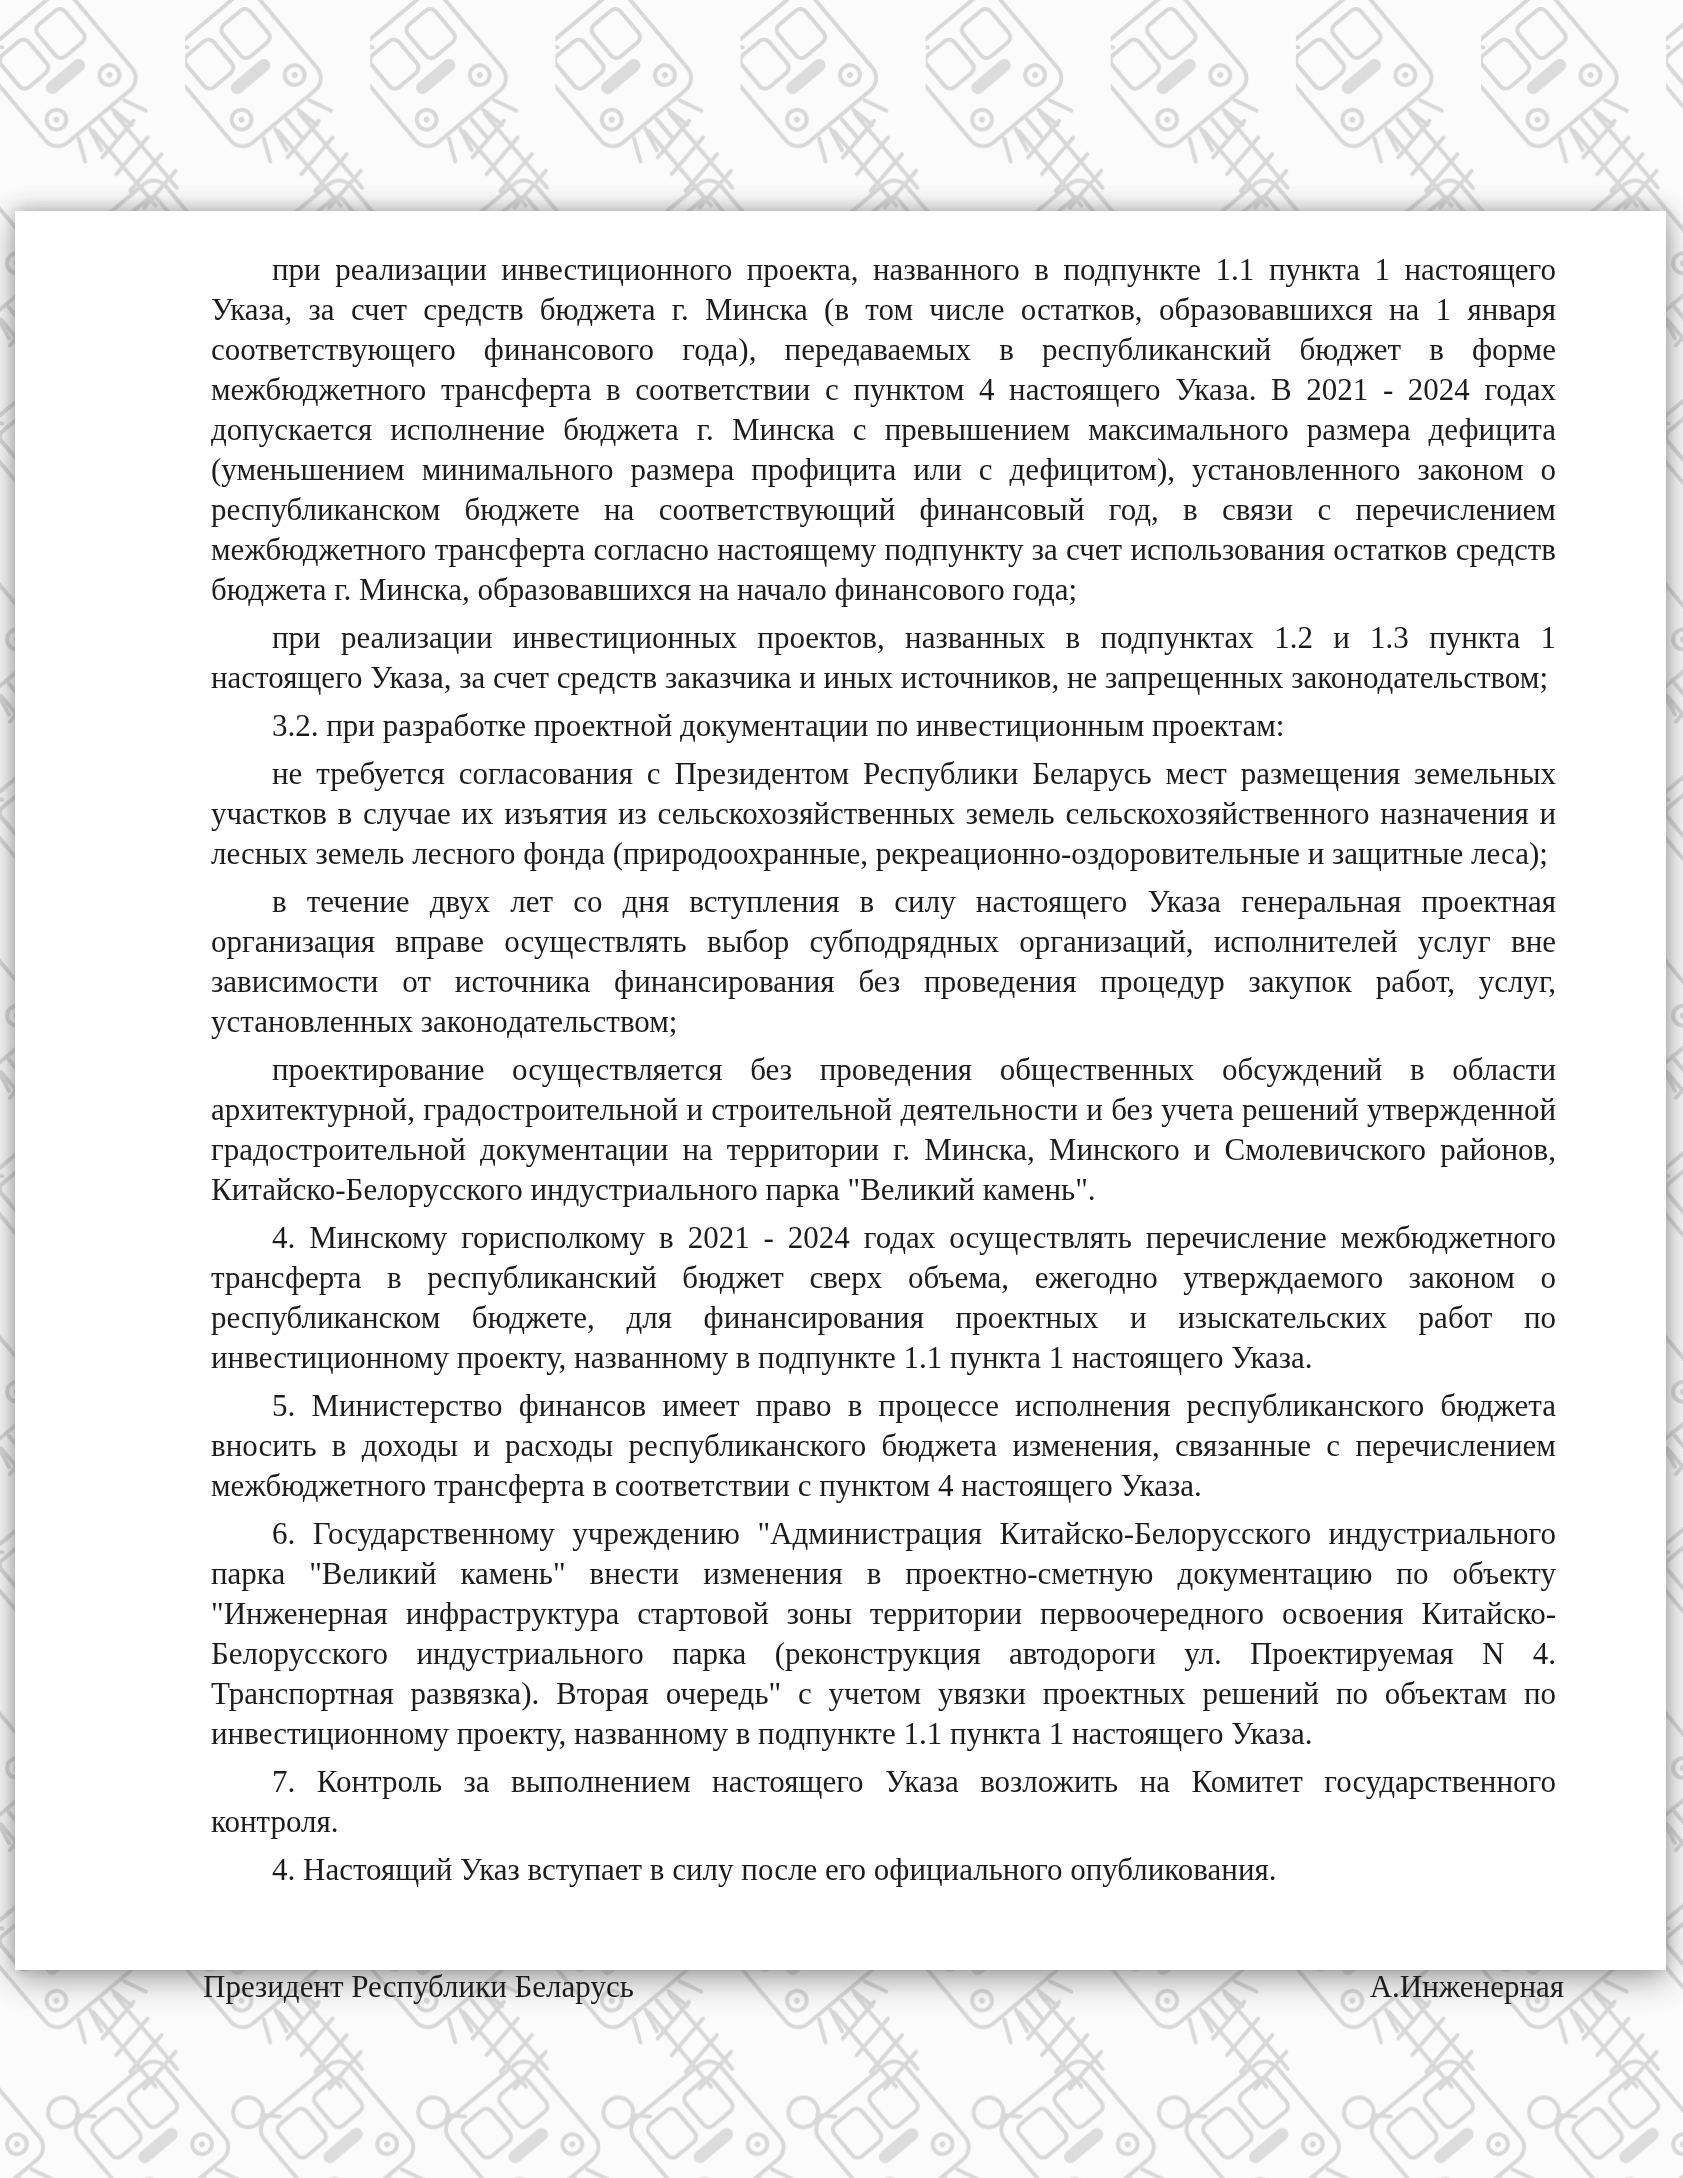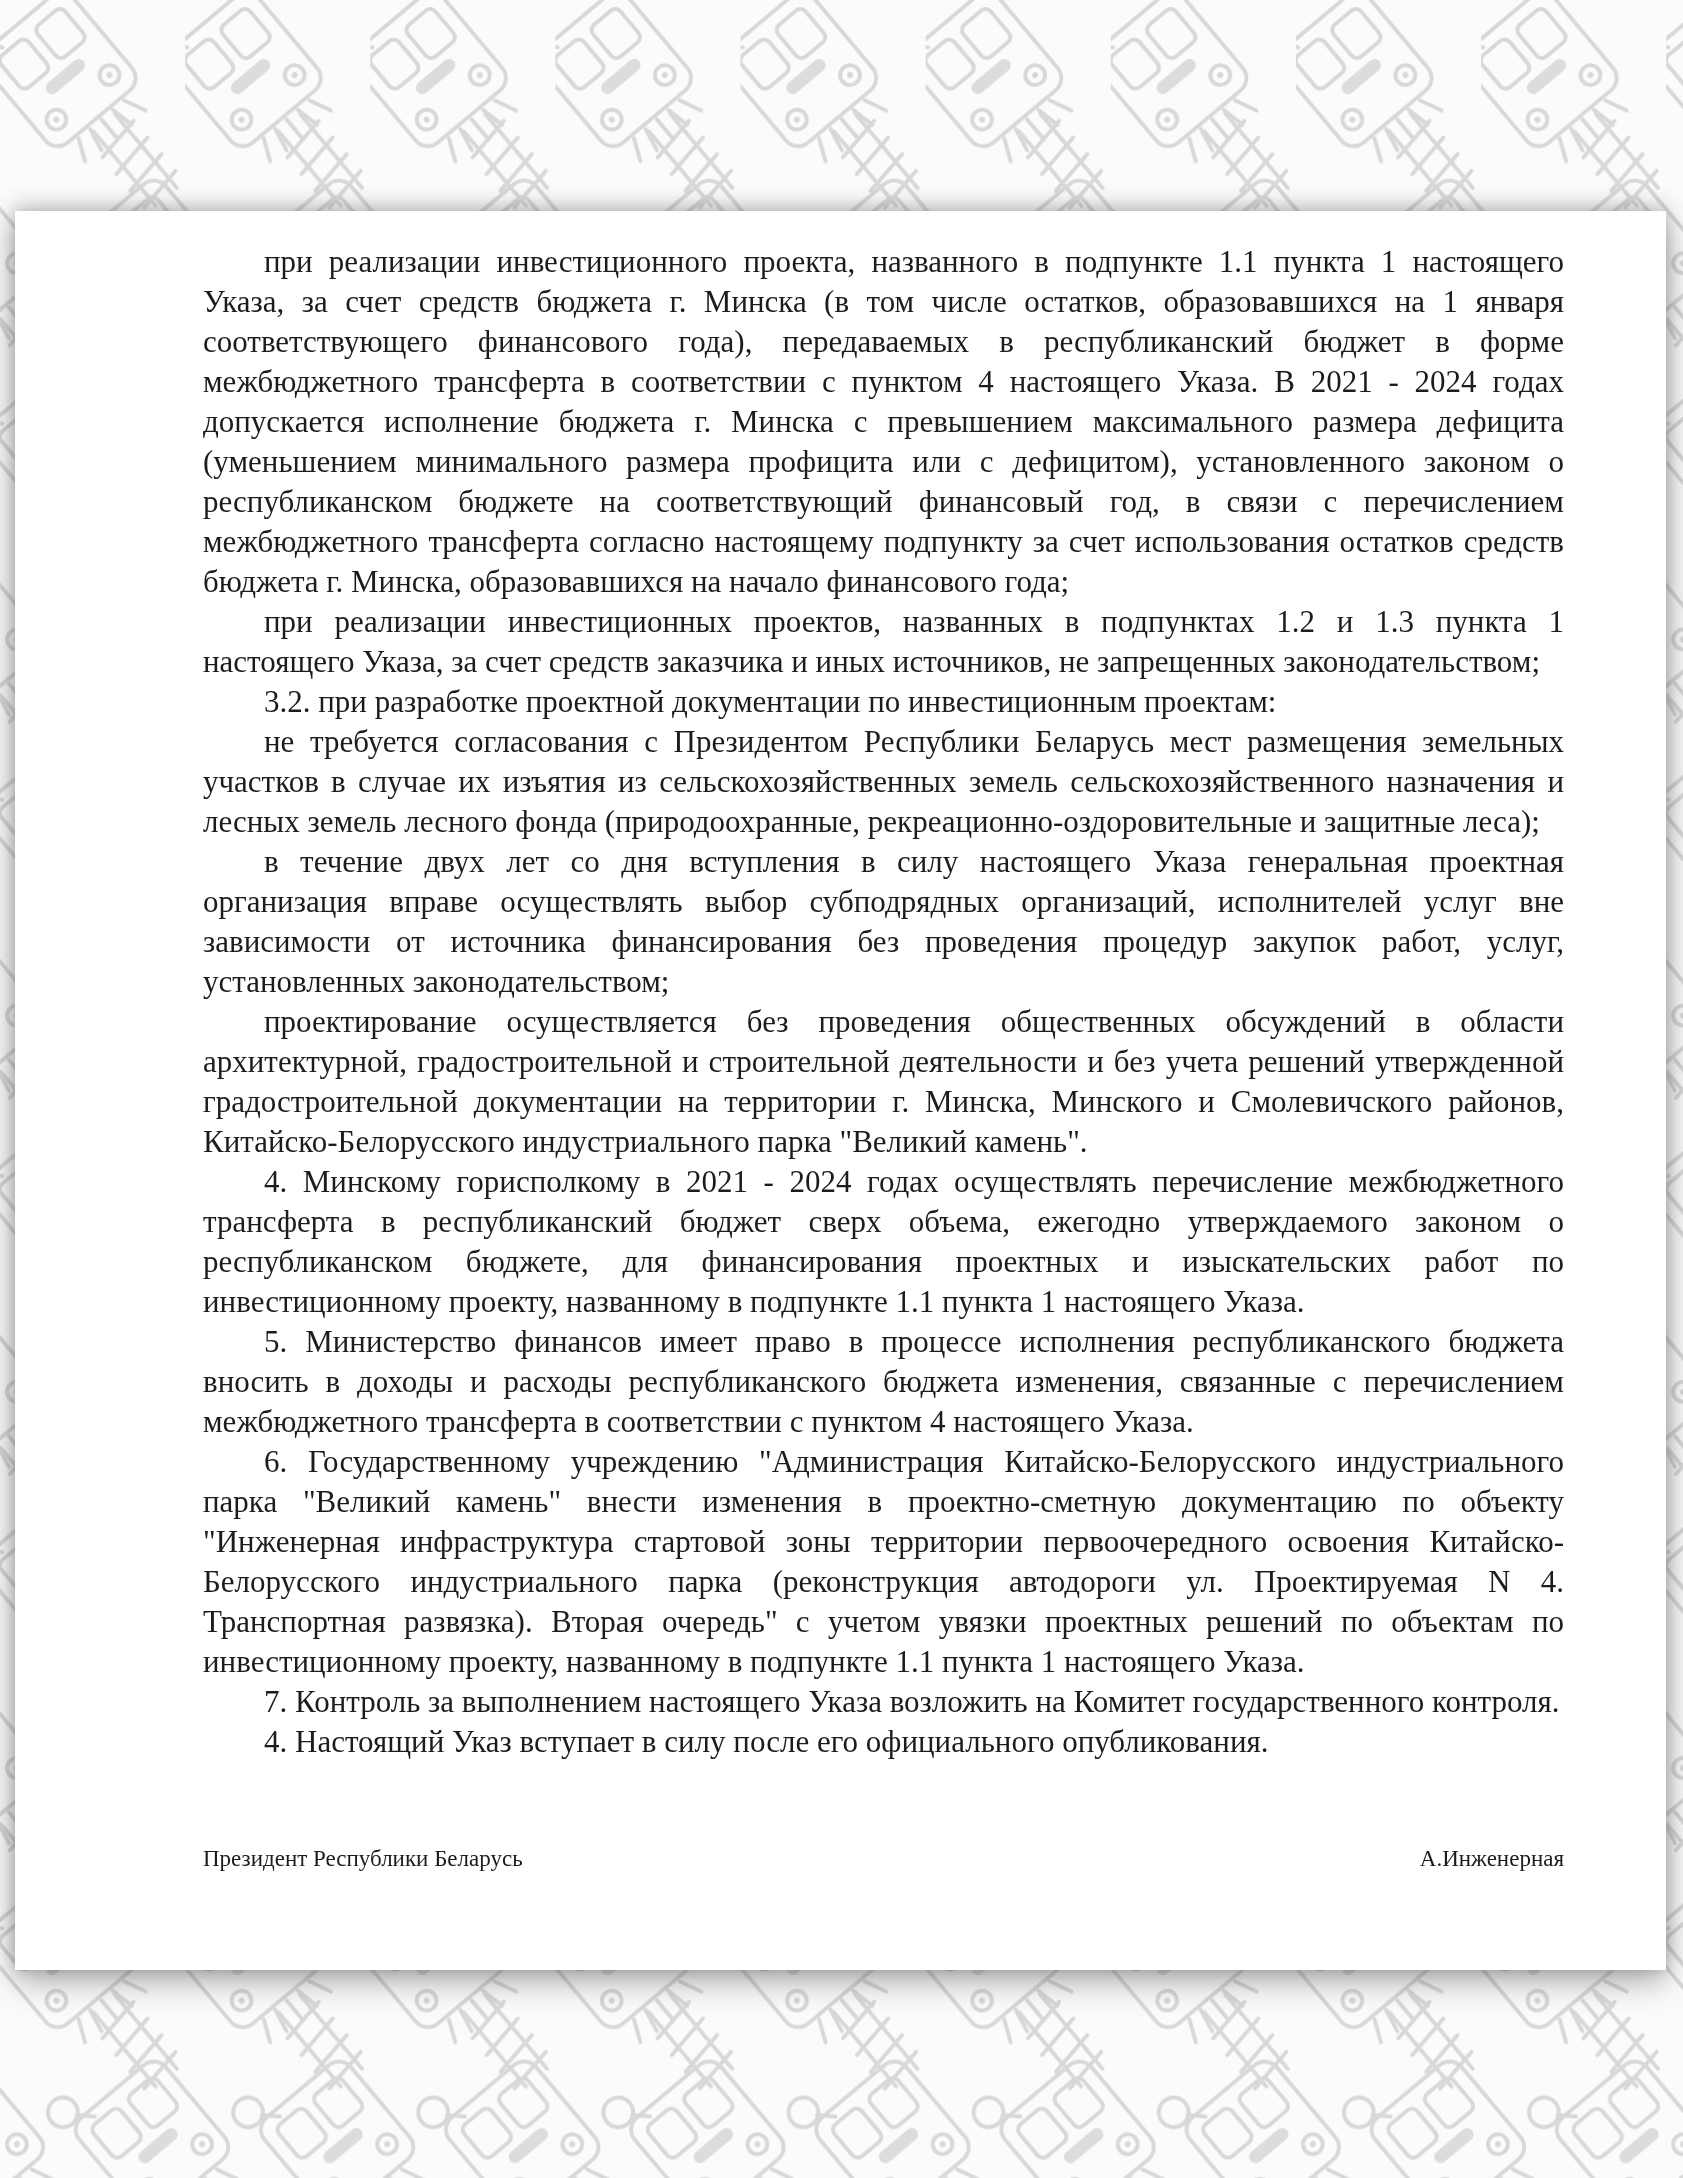--- a/index.html
+++ b/index.html
@@ -29,33 +29,33 @@
     height: 1759px;
     background: #ffffff;
     box-shadow: 0 10px 30px rgba(60, 60, 60, 0.45),
                 0 -6px 18px rgba(110, 110, 110, 0.22),
                 0 0 10px rgba(120, 120, 120, 0.18);
     z-index: 1;
     box-sizing: border-box;
     padding: 31px 102px 0 188px;
   }
   .doc-text p {
-    margin: 0;
+    margin: 8px;
     font-size: 31px;
     line-height: 40px;
     color: #1c1c1c;
     text-align: justify;
     text-indent: 61px;
   }
   .signature-row {
     margin-top: 77px;
     display: flex;
     justify-content: space-between;
     align-items: flex-start;
-    font-size: 23px;
+    font-size: 31px;
     line-height: 40px;
     color: #1c1c1c;
   }
 </style>
 </head>
 <body>
 
 <div class="screen">
 
   <div class="backdrop">

